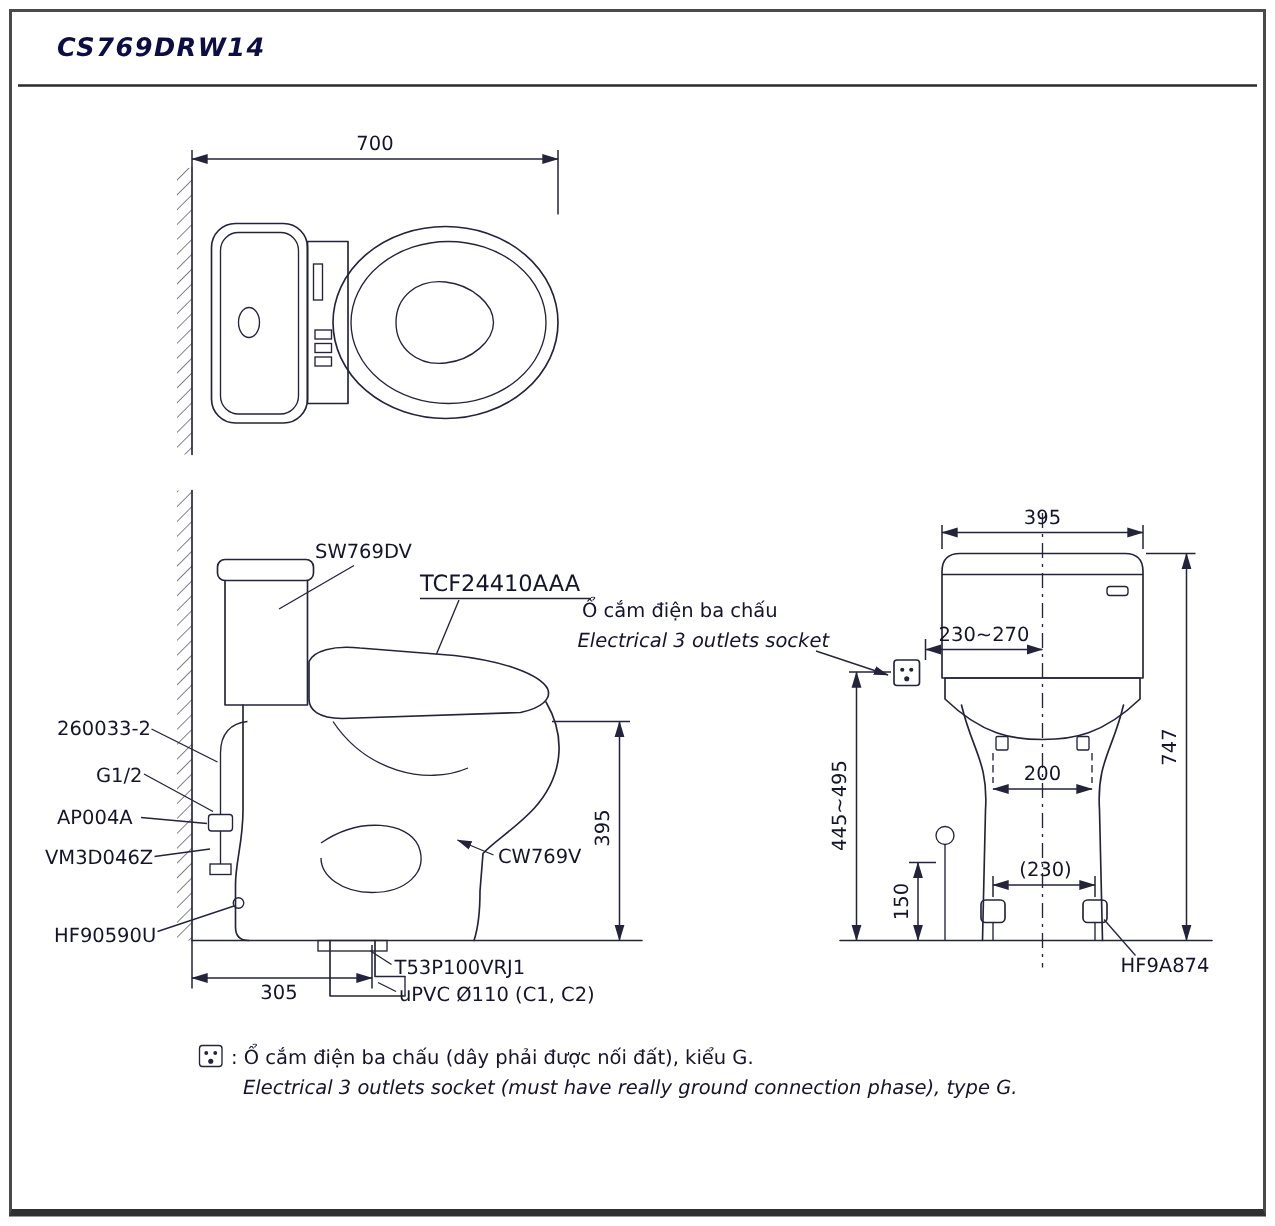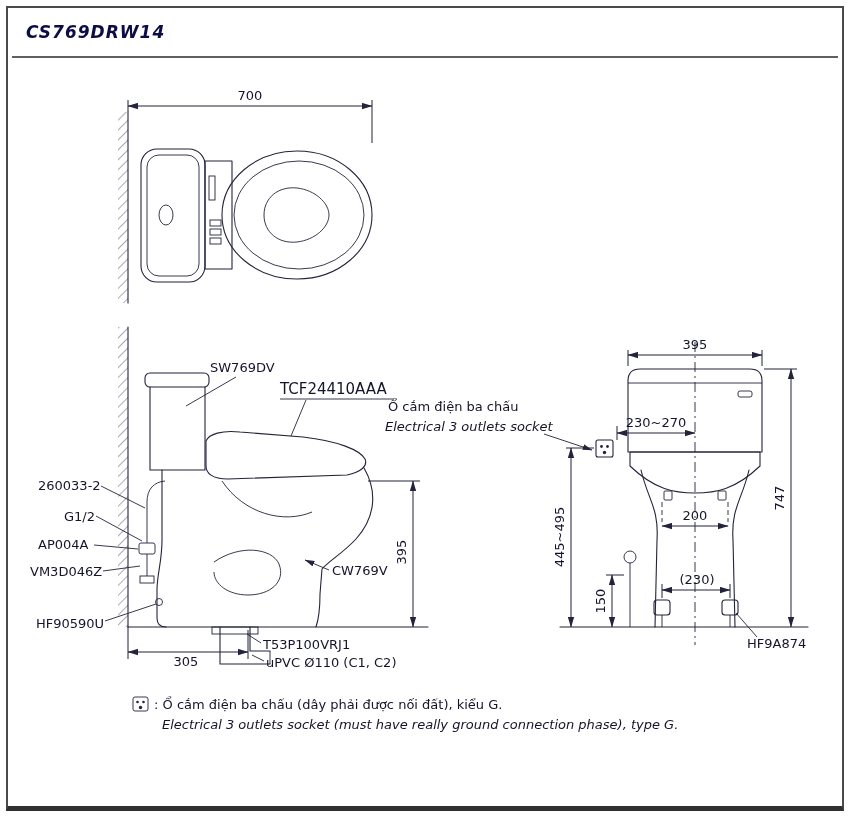--- a/index.html
+++ b/index.html
@@ -1,20 +1,20 @@
 <!DOCTYPE html>
 <html><head>
 <meta charset="utf-8">
 <style>
   html,body{margin:0;padding:0;background:#ffffff;}
   .page{position:relative;width:850px;height:817px;background:#ffffff;overflow:hidden;
         font-family:"DejaVu Sans",sans-serif;}
   .frame{position:absolute;inset:6px;border:2px solid #4a4a4a;border-bottom-width:5px;
          border-bottom-color:#303030;pointer-events:none;}
-  .title{position:absolute;left:26px;top:22px;font-size:17px;font-weight:bold;
+  .title{position:absolute;left:38px;top:22px;font-size:17px;font-weight:bold;
          font-style:italic;letter-spacing:1px;color:#0d0d45;}
   svg{position:absolute;left:0;top:0;}
   .s{stroke:#23233c;stroke-width:1.1;fill:none;stroke-linecap:round;stroke-linejoin:round;}
   .thin{stroke:#23233c;stroke-width:0.9;fill:none;}
   .dim{stroke:#23233c;stroke-width:1;fill:none;}
   .dash{stroke-dasharray:5 3;}
   .cl{stroke-dasharray:10 4 2 4;stroke-width:0.9;}
   .sep{stroke:#2b2b2b;stroke-width:1.6;}
   text{font-family:"DejaVu Sans",sans-serif;font-size:13px;fill:#14142b;}
   text.big{font-size:15px;}

